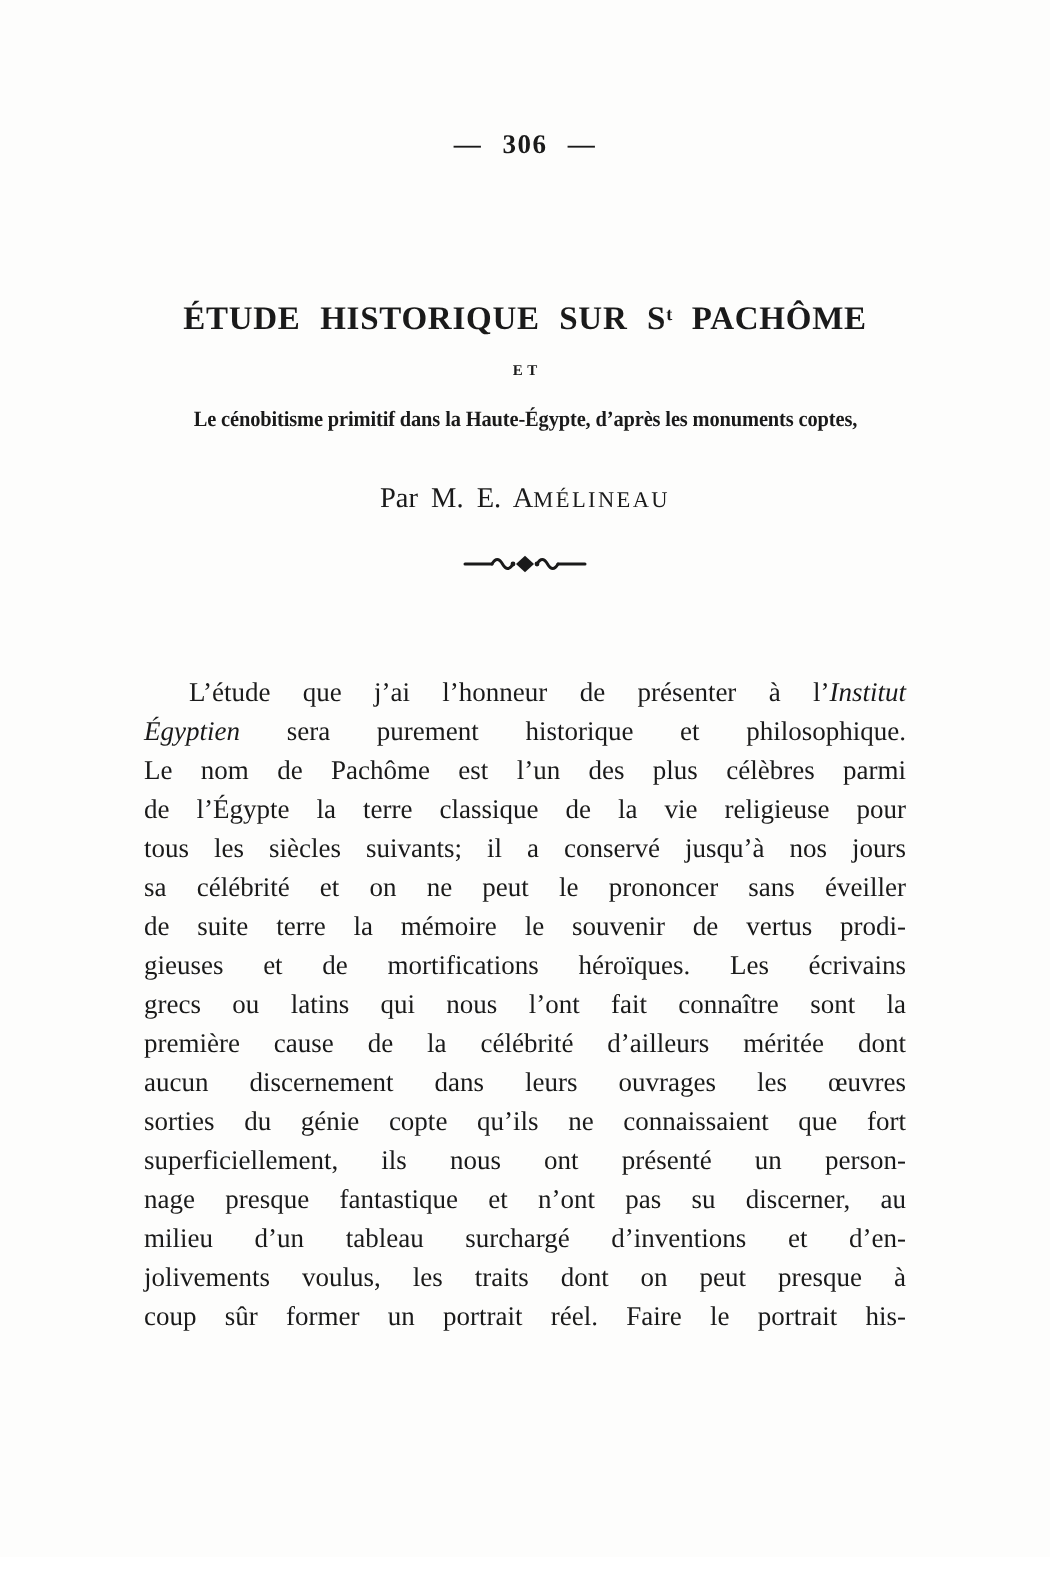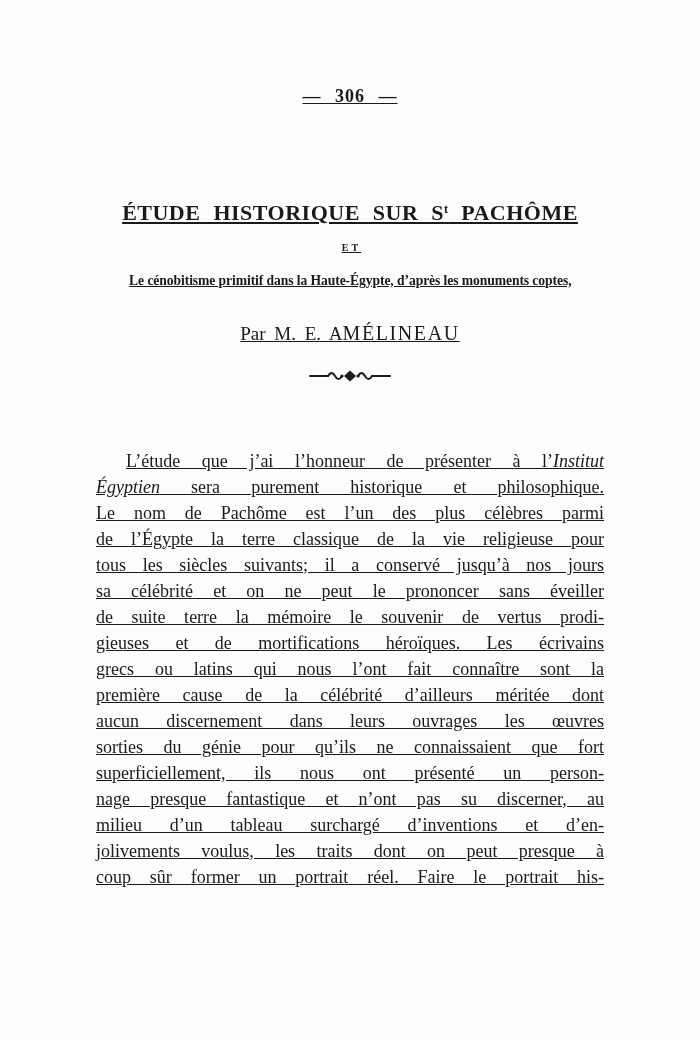--- a/index.html
+++ b/index.html
@@ -11,21 +11,20 @@
   body{
     font-family:"Liberation Serif","DejaVu Serif",serif;
     color:var(--ink);
   }
   .page{
     position:relative;
     width:700px;
     height:1038px;
     background:var(--paper);
     overflow:hidden;
-    text-decoration:underline;
   }
   
   .page-number{
     margin-top:86px;
     text-align:center;
     font-size:18px;
     font-weight:700;
     line-height:20px;
     word-spacing:8px;
     letter-spacing:1px;
@@ -72,21 +71,21 @@
   }
   
   .byline{
     margin-top:32px;
     text-align:center;
     font-size:19px;
     line-height:24px;
     word-spacing:4px;
   }
   .byline .sc{
-    font-size:20px;
+    font-size:15px;
     letter-spacing:1.6px;
     margin-top:16px;
   }
   
   .ornament{
     margin-top:22px;
     height:16px;
     text-align:center;
     color:var(--ink);
   }
@@ -148,21 +147,21 @@
       <div class="line"><span class="it">Égyptien</span><span> sera purement historique et philosophique.</span></div>
       <div class="line"><span>Le nom de Pachôme est l’un des plus célèbres parmi</span></div>
       <div class="line"><span>de l’Égypte la terre classique de la vie religieuse pour</span></div>
       <div class="line"><span>tous les siècles suivants; il a conservé jusqu’à nos jours</span></div>
       <div class="line"><span>sa célébrité et on ne peut le prononcer sans éveiller</span></div>
       <div class="line"><span>de suite terre la mémoire le souvenir de vertus prodi-</span></div>
       <div class="line"><span>gieuses et de mortifications héroïques. Les écrivains</span></div>
       <div class="line"><span>grecs ou latins qui nous l’ont fait connaître sont la</span></div>
       <div class="line"><span>première cause de la célébrité d’ailleurs méritée dont</span></div>
       <div class="line"><span>aucun discernement dans leurs ouvrages les œuvres</span></div>
-      <div class="line"><span>sorties du génie pour qu’ils ne connaissaient que fort</span></div>
+      <div class="line"><span>sorties du génie copte qu’ils ne connaissaient que fort</span></div>
       <div class="line"><span>superficiellement, ils nous ont présenté un person-</span></div>
       <div class="line"><span>nage presque fantastique et n’ont pas su discerner, au</span></div>
       <div class="line"><span>milieu d’un tableau surchargé d’inventions et d’en-</span></div>
       <div class="line"><span>jolivements voulus, les traits dont on peut presque à</span></div>
       <div class="line"><span>coup sûr former un portrait réel. Faire le portrait his-</span></div>
     </div>
 
 </div>
 
 </body></html>

